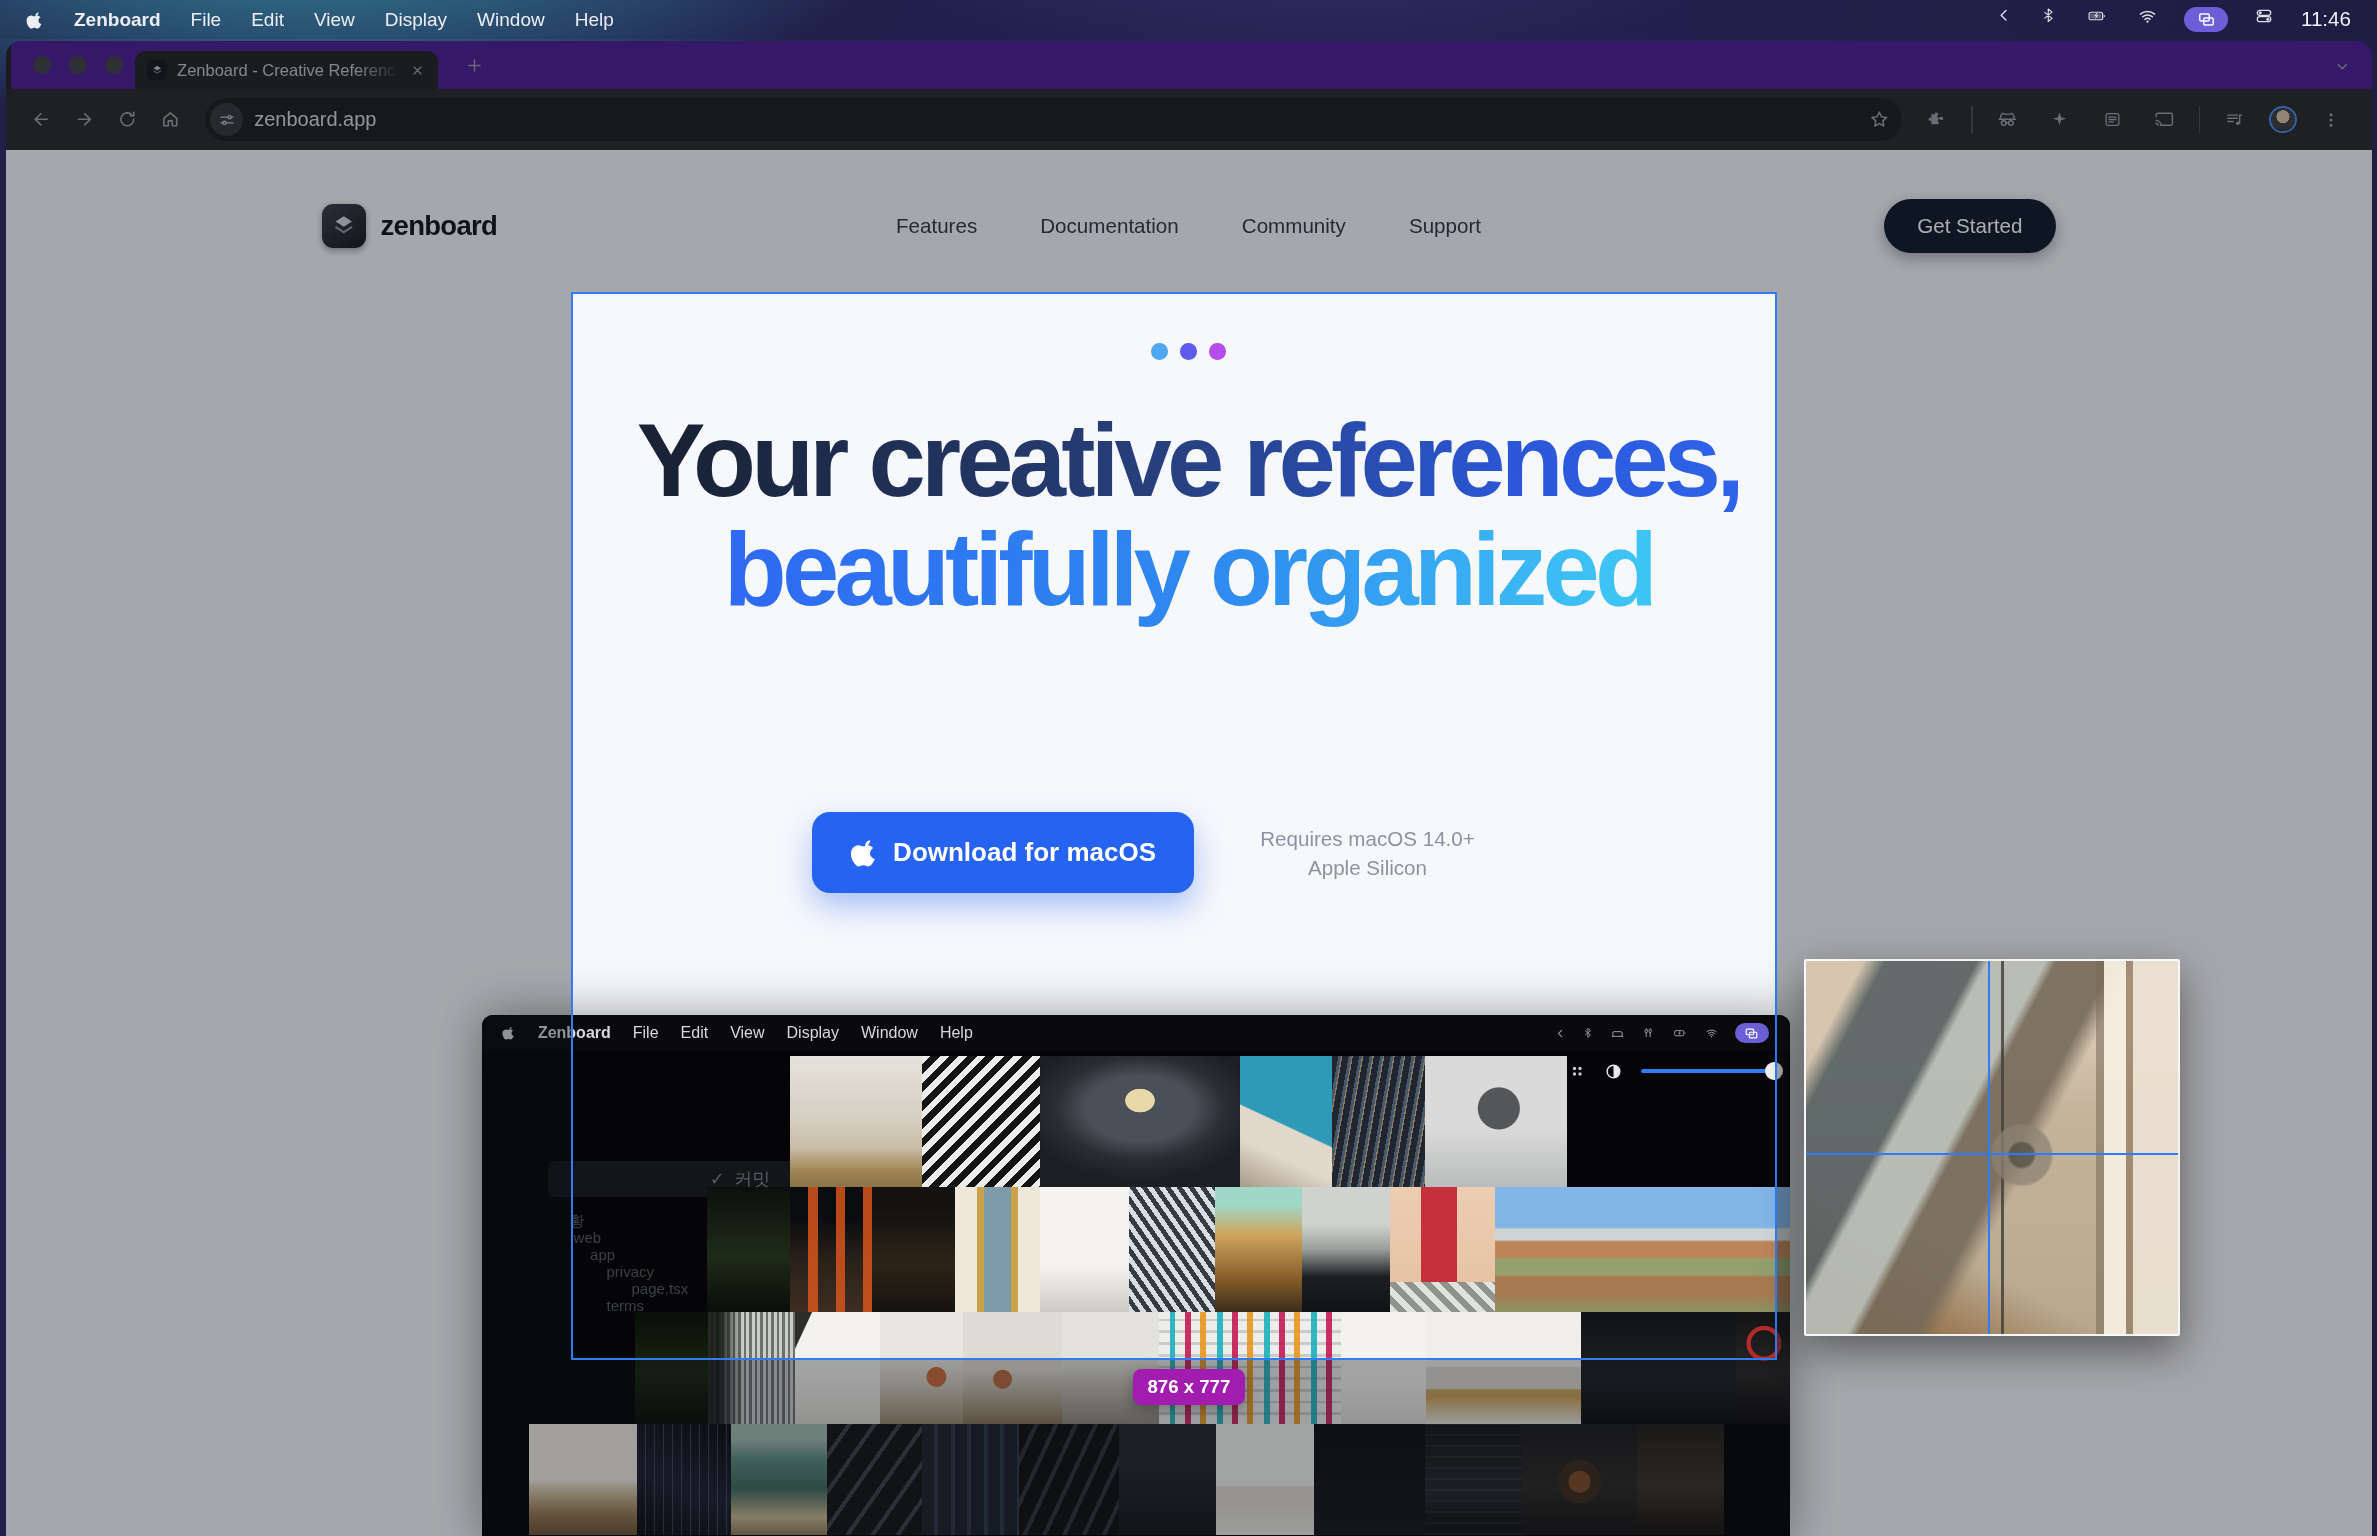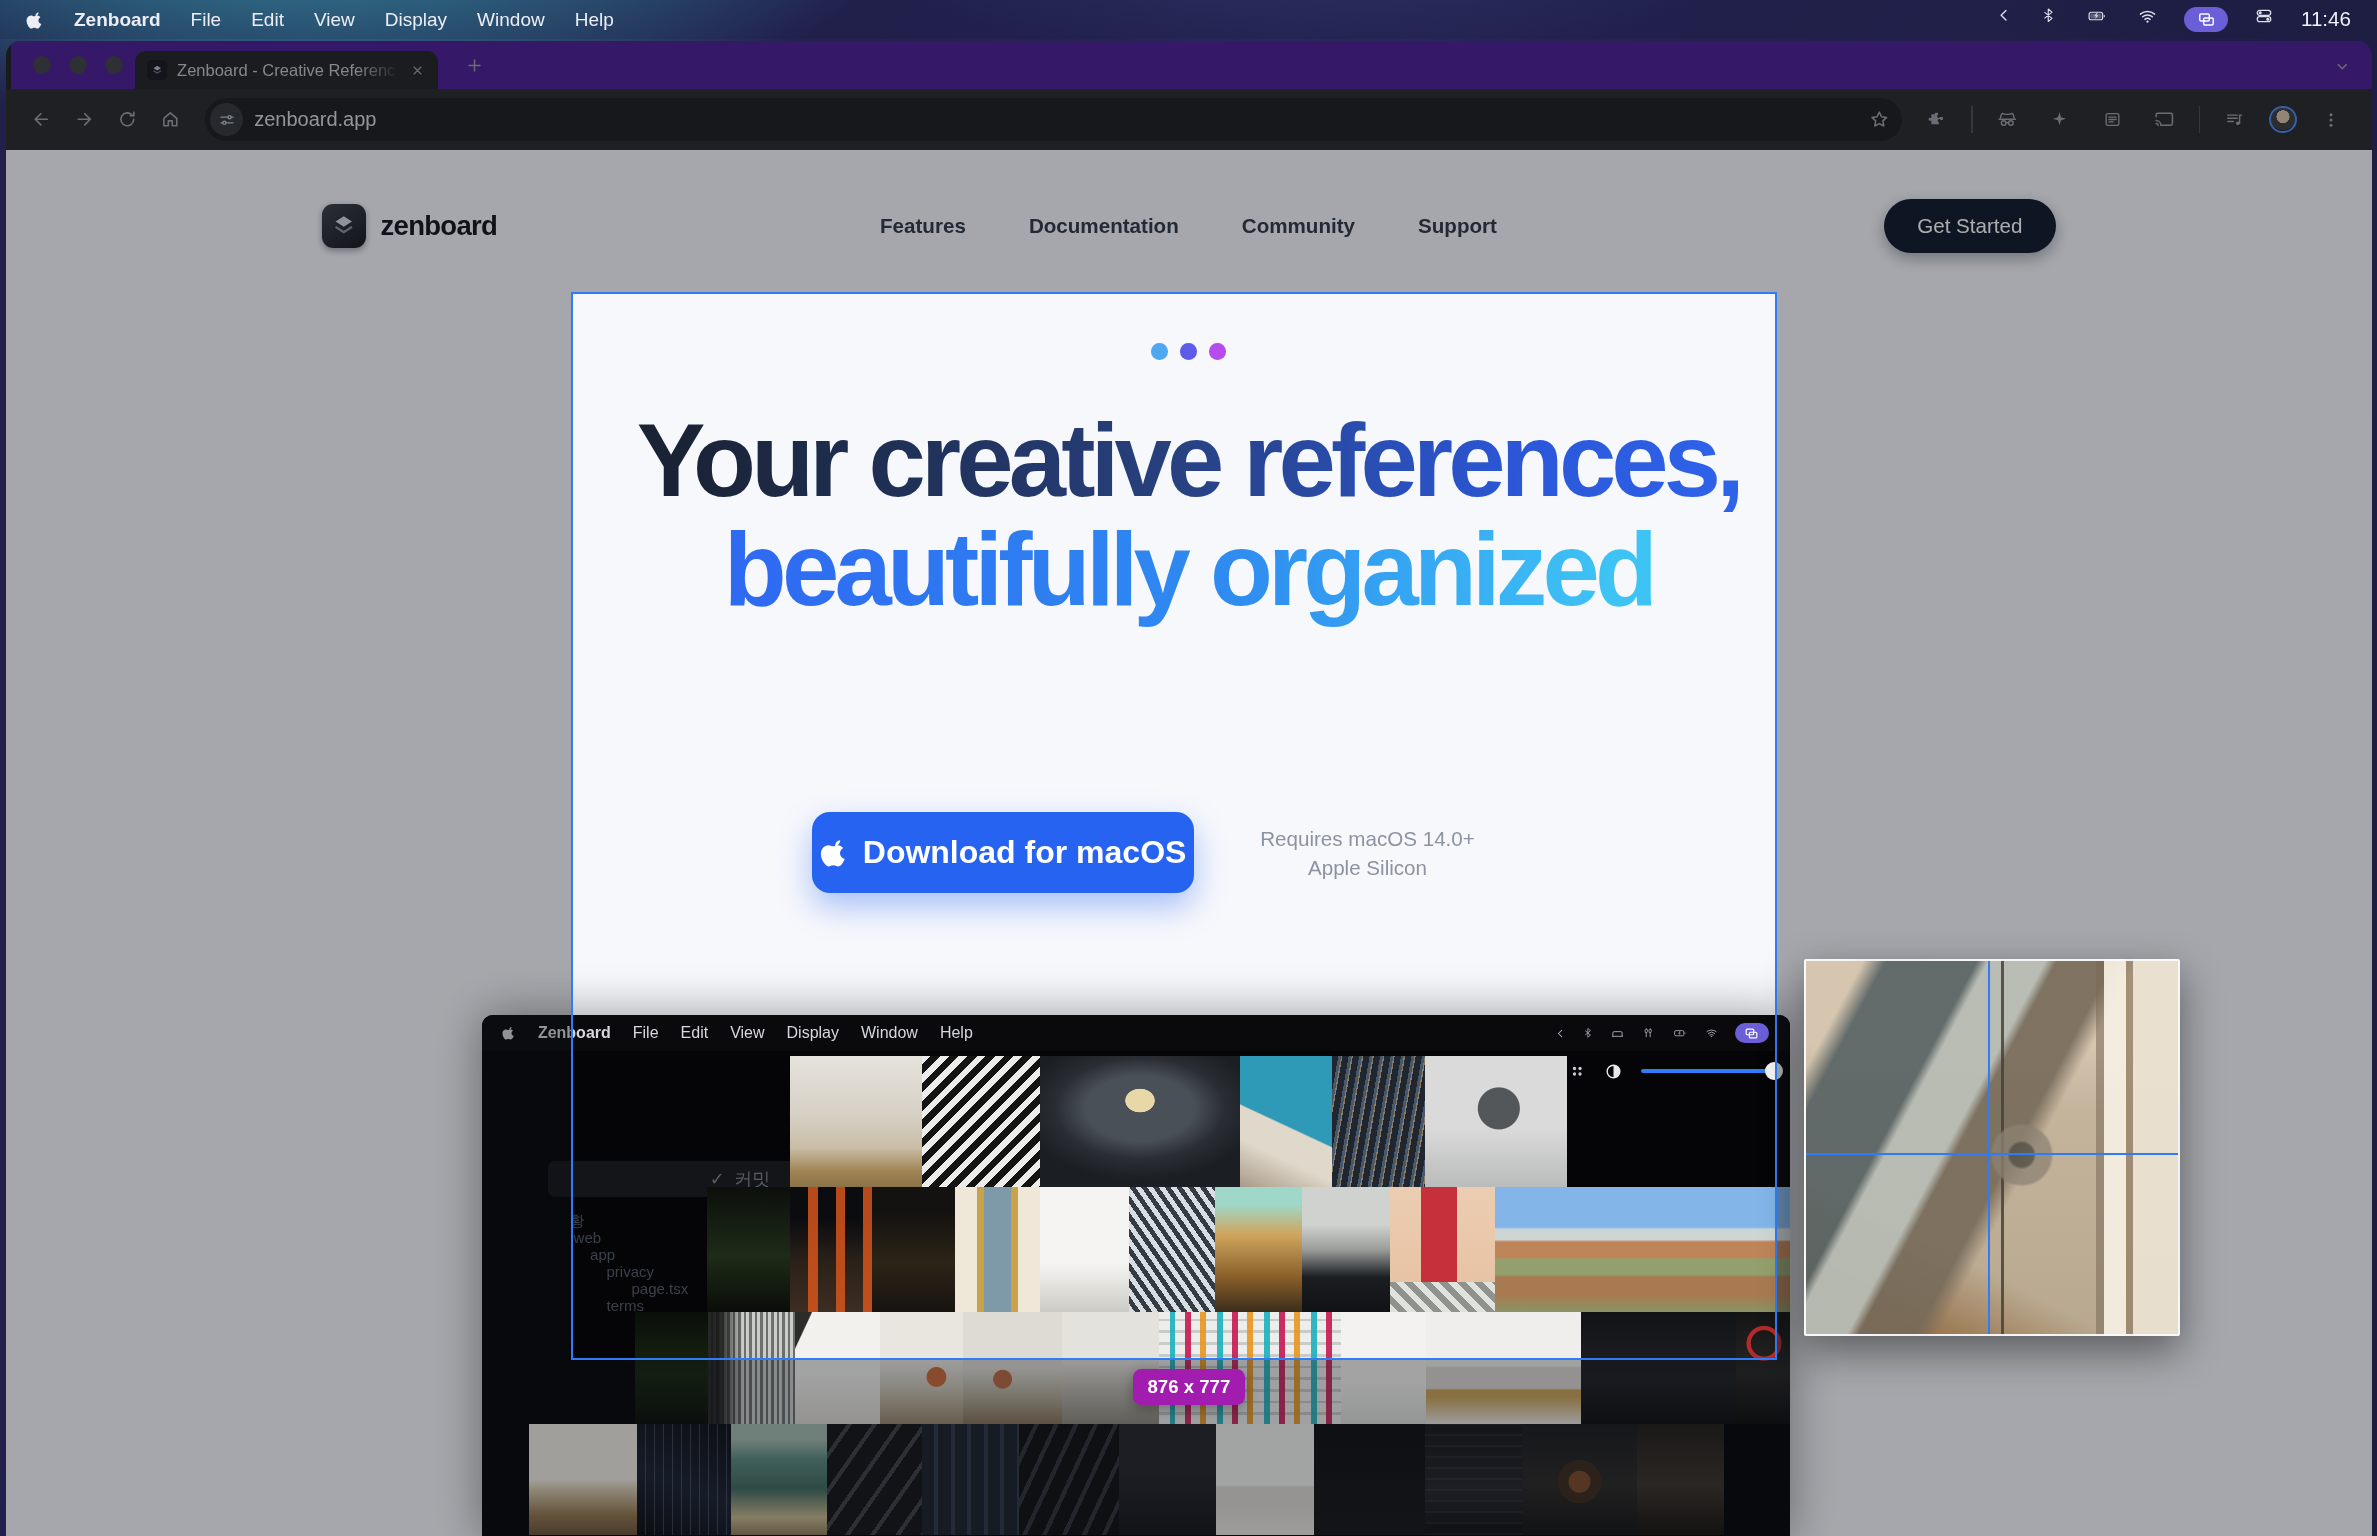--- a/index.html
+++ b/index.html
@@ -51,36 +51,36 @@
   .avatar{width:27.5px;height:27.5px;border-radius:50%;border:2.1px solid #4a8af0;
     background:radial-gradient(circle at 50% 38%,#d9c4a6 0 34%,#3c3c40 36% 70%,#23242a 72%);}
 
   
   .page{position:absolute;top:109px;left:0;right:0;bottom:0;background:#f7f8fc;overflow:hidden;}
   .siteheader{position:absolute;top:48px;left:316px;right:316px;height:55px;display:flex;align-items:center;}
   .brandwrap{display:flex;align-items:center;gap:15px;}
   .sitelogo{width:44px;height:44px;border-radius:11px;background:linear-gradient(145deg,#3a3f4a,#14161c);
     display:flex;align-items:center;justify-content:center;box-shadow:0 2.8px 6.9px rgba(10,15,30,.35);}
   .brand{font-size:27.5px;font-weight:bold;color:#10131a;letter-spacing:-0.7px;}
-  .sitenav{position:absolute;left:50%;transform:translateX(-50%);display:flex;gap:63px;font-size:20.6px;color:#2f3745;font-weight:bold;}
+  .sitenav{position:absolute;left:50%;transform:translateX(-50%);display:flex;gap:63px;font-size:20.6px;color:#2f3745;}
   .cta-btn{margin-left:auto;height:54px;padding:0 33px;border-radius:30px;background:#0f172a;color:#ffffff;
     font-size:20.6px;display:flex;align-items:center;box-shadow:0 5.5px 15px rgba(15,23,42,.35);}
 
   .hero-dots{position:absolute;top:193px;left:0;right:0;display:flex;justify-content:center;gap:12.4px;}
   .hero-dots .dot{width:16.5px;height:16.5px;border-radius:50%;}
   .hero-title{position:absolute;top:256px;left:0;right:0;text-align:center;
     font-size:103px;line-height:109px;font-weight:bold;letter-spacing:-4.8px;}
   .grad1{background:linear-gradient(92deg,#1a2335 4%,#27407e 48%,#2b57d8 80%,#2e63ea);
     -webkit-background-clip:text;background-clip:text;color:transparent;}
   .grad2{background:linear-gradient(92deg,#2e6bf2 5%,#2f8cf0 55%,#3ec3f5 95%);
     -webkit-background-clip:text;background-clip:text;color:transparent;}
   .hero-sub{position:absolute;top:524px;left:0;right:0;text-align:center;font-size:24px;line-height:36px;color:#3d4554;}
   .cta-row{position:absolute;top:662px;left:0;right:0;display:flex;justify-content:center;align-items:center;gap:66px;transform:translateX(-45px);}
   .dl-btn{width:382px;height:81px;border-radius:18px;background:#2563f0;display:flex;align-items:center;justify-content:center;
-    gap:13.8px;color:#fff;font-size:32px;font-weight:bold;box-shadow:0 13.8px 32px rgba(37,99,240,.38);}
+    gap:13.8px;color:#fff;font-size:26px;font-weight:bold;box-shadow:0 13.8px 32px rgba(37,99,240,.38);}
   .requires{font-size:20.6px;line-height:29px;color:#8c93a0;text-align:center;}
 
   
   .appwin{position:absolute;left:476px;top:865px;width:1308px;height:523px;background:#050507;
     border-radius:11px 11px 0 0;box-shadow:0 0 48px rgba(0,0,0,.4);overflow:hidden;}
   .appbar{position:absolute;top:0;left:0;right:0;height:36px;display:flex;align-items:center;padding:0 20.6px;gap:22px;
     color:#d6d8dd;font-size:16px;background:#0a0a0d;}
   .appbar .ap-name{font-weight:bold;}
   .ab-items{display:flex;gap:22px;}
   .ab-spacer{flex:1;}

